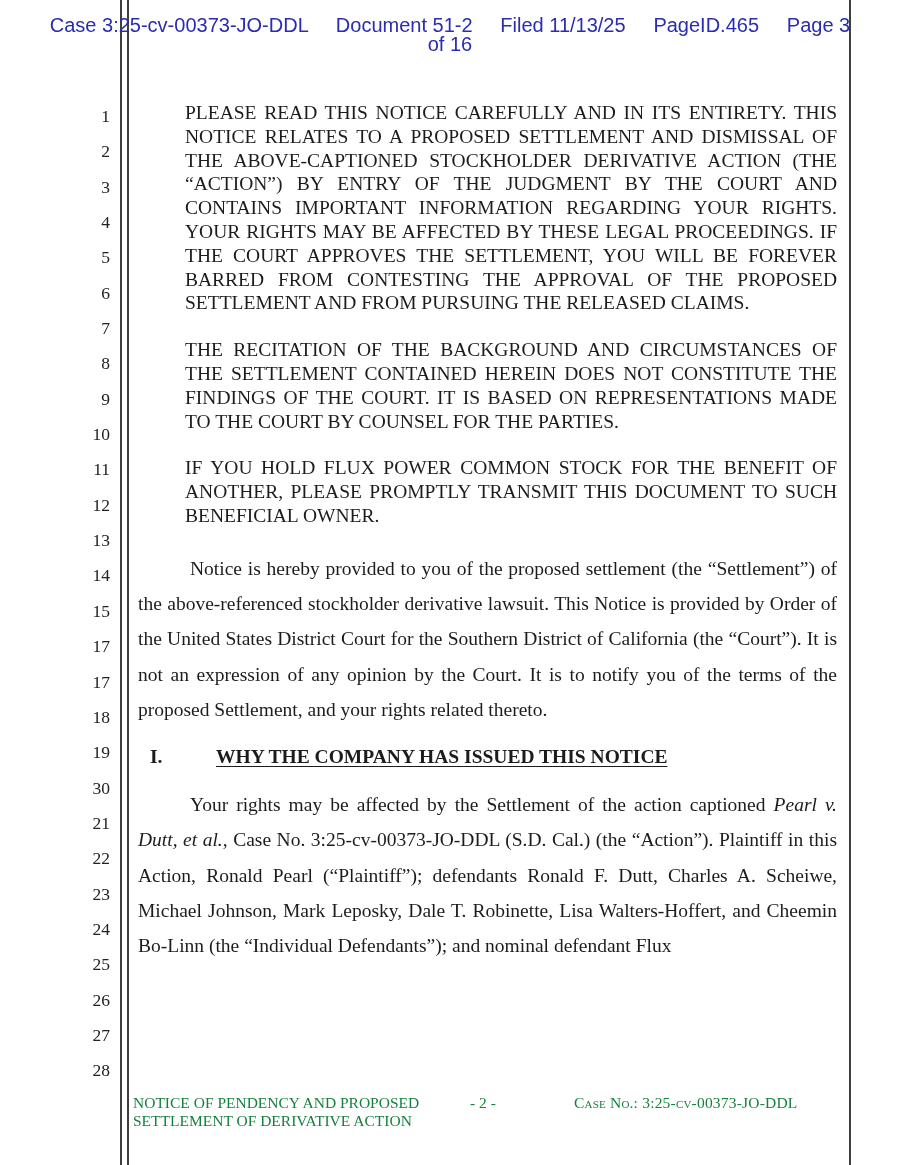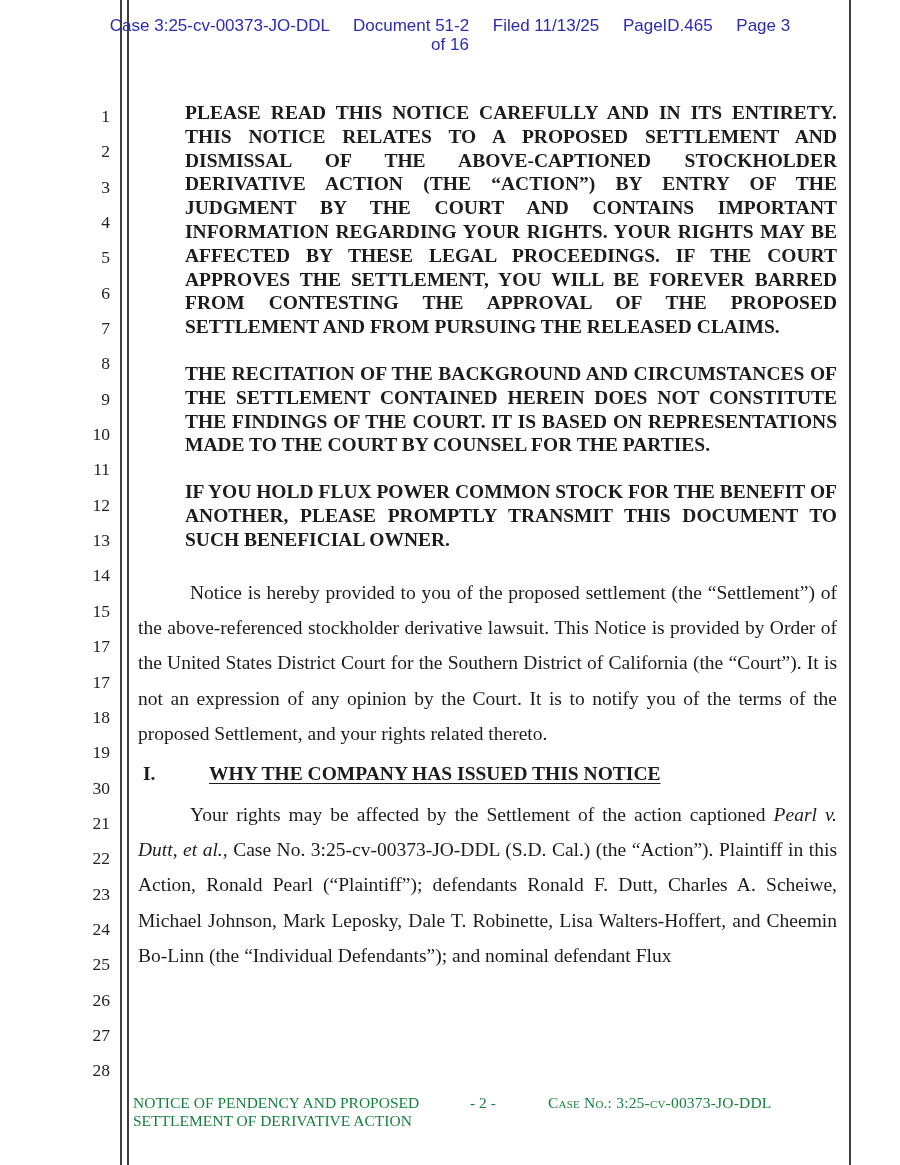--- a/index.html
+++ b/index.html
@@ -4,21 +4,21 @@
 <style>
   html,body { margin:0; padding:0; background:#ffffff; }
   .page {
     position:relative; width:900px; height:1165px; background:#ffffff;
     font-family:"Liberation Serif", serif; color:#1c1c1c; overflow:hidden;
   }
 
   
   .stamp {
     position:absolute; top:16px; left:0; width:900px; text-align:center;
-    font-family:"Liberation Sans", sans-serif; font-size:17px; line-height:19px;
+    font-family:"Liberation Sans", sans-serif; font-size:20px; line-height:19px;
     color:#2b2bb3;
   }
   .stamp .stamp-line { white-space:pre; }
 
   
   .rule-left {
     position:absolute; top:0; bottom:0; left:120px; width:5px;
     border-left:2px solid #3e3e3e; border-right:2px solid #3e3e3e;
   }
   .rule-right {
@@ -32,38 +32,38 @@
     font-size:17.5px; color:#222;
   }
   .line-numbers .ln { height:35.35px; line-height:20px; }
 
   
   .content {
     position:absolute; left:138px; top:101px; width:699px;
     font-size:19.5px; text-align:justify;
   }
   .bp {
-    margin:0 0 23px 47px; font-weight:bold; line-height:23.8px;
+    margin:0 0 23px 47px; font-weight:normal; line-height:23.8px;
   }
   .reg { margin:0; line-height:35.35px; text-indent:52px; }
   .reg-first { margin-top:18px; }
   .heading {
-    margin:5px; font-weight:bold; line-height:35.35px; text-align:left;
+    margin:12px; font-weight:bold; line-height:35.35px; text-align:left;
   }
   .heading .num { display:inline-block; width:66px; }
   .heading .title { text-decoration:underline; text-underline-offset:3px; }
 
   
   .footer {
     position:absolute; left:133px; top:1094px; width:704px;
     font-size:15.5px; line-height:18px; color:#15803d;
   }
   .footer .f-left { display:block; }
   .footer .f-page { position:absolute; left:337px; top:0; }
-  .footer .f-case { position:absolute; left:415px; top:0; font-variant:small-caps; letter-spacing:0.2px; }
+  .footer .f-case { position:absolute; left:441px; top:0; font-variant:small-caps; letter-spacing:0.2px; }
 </style>
 </head>
 <body>
 
 <div class="page">
 
   <div class="rule-left"></div>
   <div class="rule-right"></div>
 
   <div class="stamp" style="color: rgb(43, 43, 179);">

